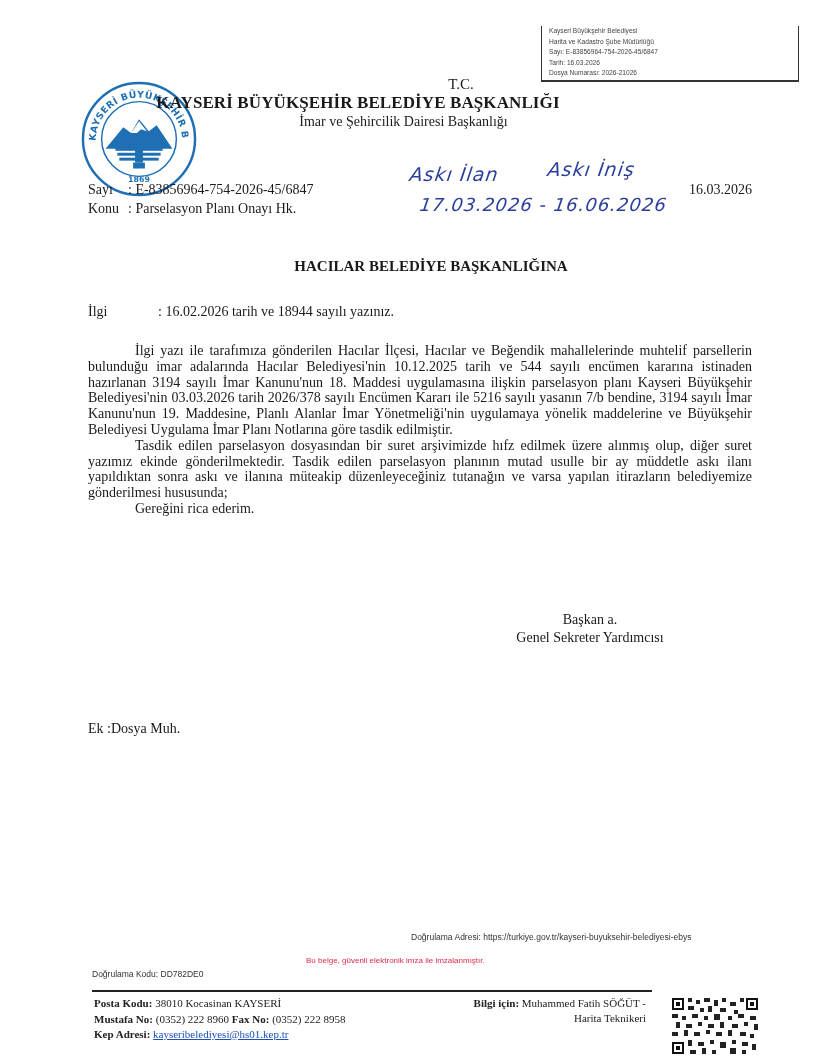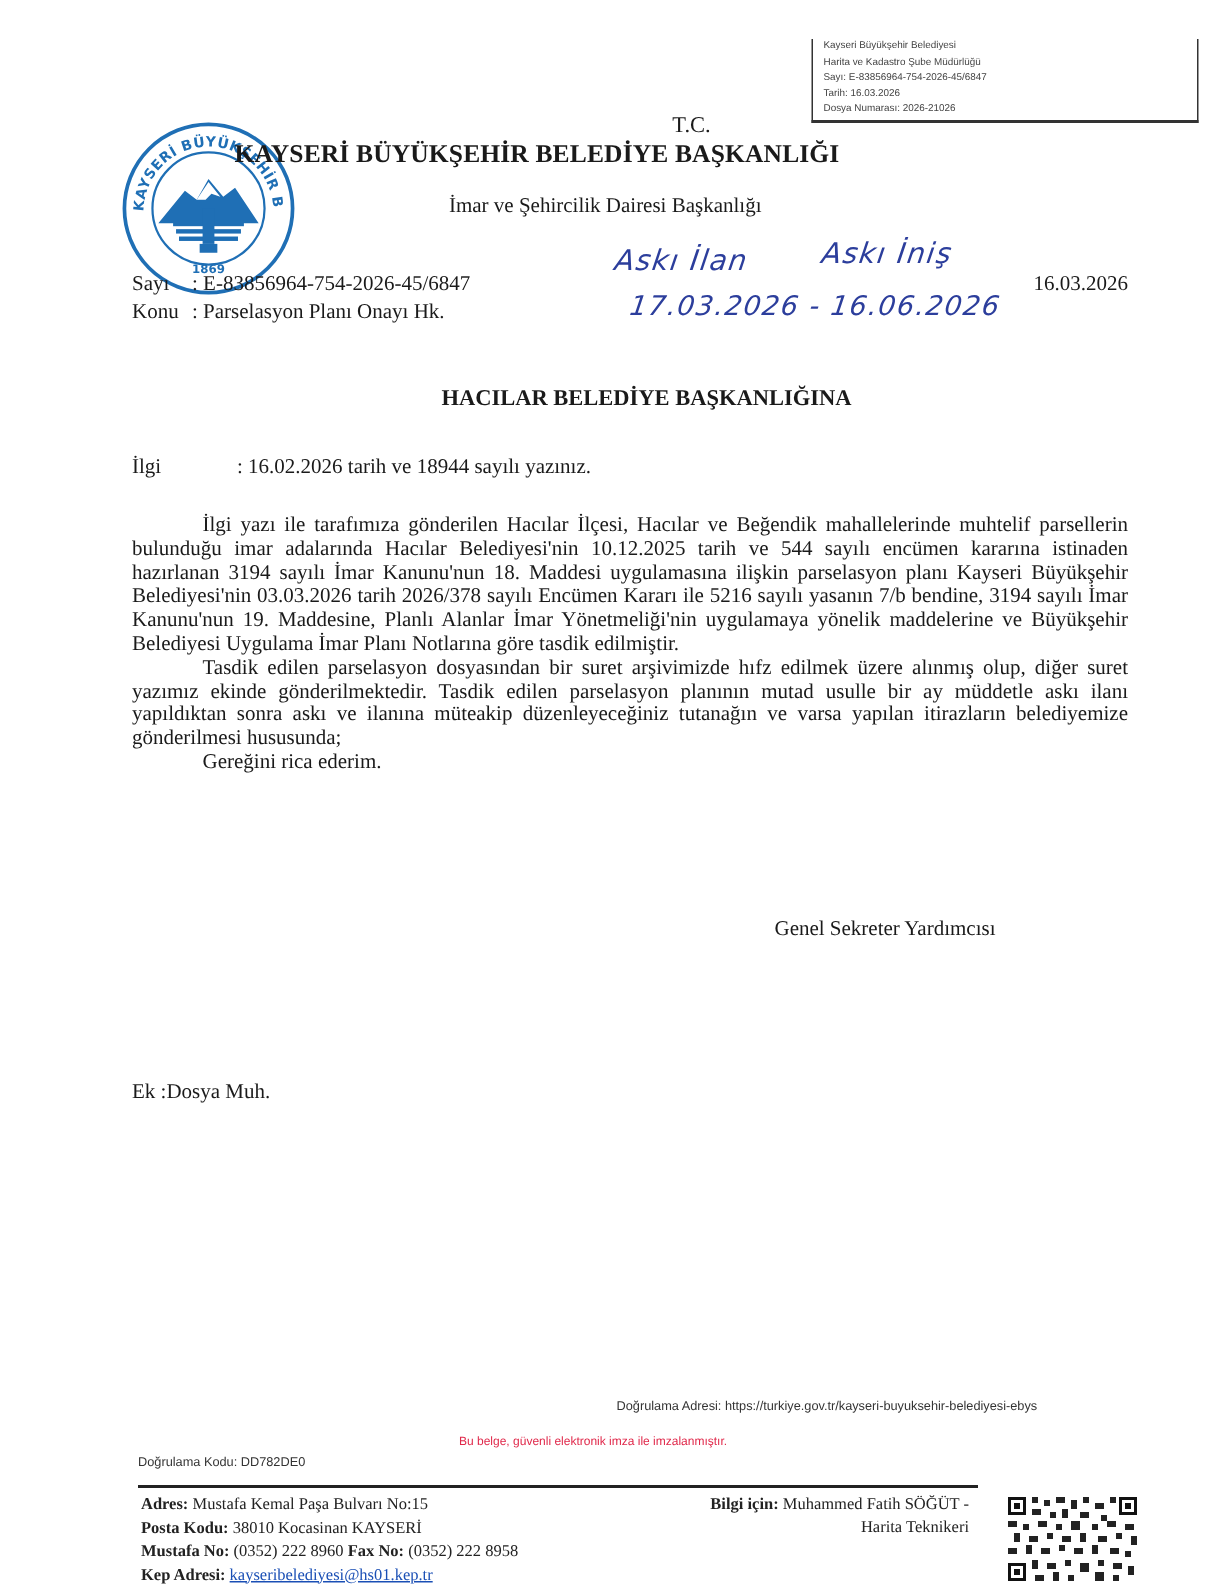--- a/index.html
+++ b/index.html
@@ -20,21 +20,21 @@
       padding: 0 0 0 7px; box-sizing: border-box;
     }
     .stamp div { white-space: nowrap; }
 
     
     .logo { left: 80px; top: 80px; width: 118px; height: 118px; }
 
     
     .hdr-tc { left: 0; width: 816px; top: 76px; text-align: center; font-size: 15px; padding-left: 40px; box-sizing: border-box; margin-left: 33px; }
     .hdr-title { left: 0; width: 676px; top: 93px; text-align: center; font-size: 17px; font-weight: bold; padding-left: 40px; box-sizing: border-box; letter-spacing: 0.1px; }
-    .hdr-sub { left: 0; width: 767px; top: 114px; text-align: center; font-size: 14px; padding-left: 40px; box-sizing: border-box; margin-top: 16px; }
+    .hdr-sub { left: 0; width: 767px; top: 114px; text-align: center; font-size: 14px; padding-left: 40px; box-sizing: border-box; }
 
     
     .meta { left: 88px; font-size: 14px; white-space: nowrap; }
     .meta .lbl { display: inline-block; width: 40px; }
     .date { right: 64px; top: 182px; font-size: 14px; }
 
     
     .hand {
       font-family: "DejaVu Sans", sans-serif; font-style: italic;
       color: #2c3e9c; font-size: 19px; letter-spacing: 1px; white-space: nowrap;
@@ -127,33 +127,33 @@
   <span class="lbl">İlgi</span><span>: 16.02.2026 tarih ve 18944 sayılı yazınız.</span>
 </div>
 
 <div class="abs body-text" style="top:343px;">
   <p>İlgi yazı ile tarafımıza gönderilen Hacılar İlçesi, Hacılar ve Beğendik mahallelerinde muhtelif parsellerin bulunduğu imar adalarında Hacılar Belediyesi'nin 10.12.2025 tarih ve 544 sayılı encümen kararına istinaden hazırlanan 3194 sayılı İmar Kanunu'nun 18. Maddesi uygulamasına ilişkin parselasyon planı Kayseri Büyükşehir Belediyesi'nin 03.03.2026 tarih 2026/378 sayılı Encümen Kararı ile 5216 sayılı yasanın 7/b bendine, 3194 sayılı İmar Kanunu'nun 19. Maddesine, Planlı Alanlar İmar Yönetmeliği'nin uygulamaya yönelik maddelerine ve Büyükşehir Belediyesi Uygulama İmar Planı Notlarına göre tasdik edilmiştir.</p>
   <p>Tasdik edilen parselasyon dosyasından bir suret arşivimizde hıfz edilmek üzere alınmış olup, diğer suret yazımız ekinde gönderilmektedir. Tasdik edilen parselasyon planının mutad usulle bir ay müddetle askı ilanı yapıldıktan sonra askı ve ilanına müteakip düzenleyeceğiniz tutanağın ve varsa yapılan itirazların belediyemize gönderilmesi hususunda;</p>
   <p>Gereğini rica ederim.</p>
 </div>
 
 <div class="abs sign">
+  <div>Başkan a.</div>
   <div>Genel Sekreter Yardımcısı</div>
 </div>
 
 <div class="abs ek">Ek :Dosya Muh.</div>
 
 <div class="abs secure">Bu belge, güvenli elektronik imza ile imzalanmıştır.</div>
 <div class="abs verify-code">Doğrulama Kodu: DD782DE0</div>
 <div class="abs verify-addr">Doğrulama Adresi: https://turkiye.gov.tr/kayseri-buyuksehir-belediyesi-ebys</div>
 
 <div class="abs footer-line"></div>
 
 <div class="abs addr">
-  <div><b>Adres:</b><span> Mustafa Kemal Paşa Bulvarı No:15</span></div>
   <div><b>Posta Kodu:</b><span> 38010 Kocasinan   KAYSERİ</span></div>
   <div><b>Mustafa No:</b><span> (0352) 222 8960 </span><b>Fax No:</b><span> (0352) 222 8958</span></div>
   <div><b>Kep Adresi:</b> <a>kayseribelediyesi@hs01.kep.tr</a></div>
 </div>
 
 <div class="abs info">
   <div><b>Bilgi için:</b><span> Muhammed Fatih SÖĞÜT -</span></div>
   <div>Harita Teknikeri</div>
 </div>
 

